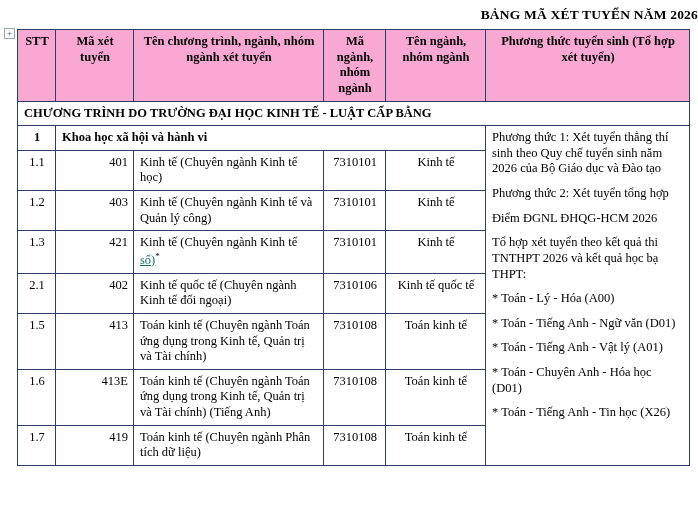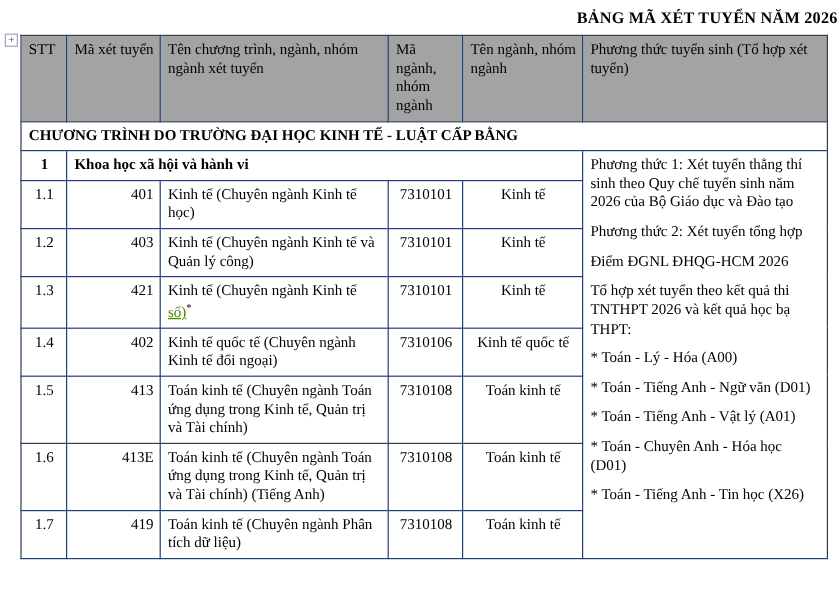--- a/index.html
+++ b/index.html
@@ -44,24 +44,24 @@
     table-layout: fixed;
   }
   table.main td, table.main th {
     border: 1px solid #2c3e66;
     vertical-align: top;
     padding: 4px 5px 4px 6px;
     font-size: 12.5px;
     line-height: 1.25;
   }
   thead th {
-    background: #a3a3a3;
-    text-align: left;
-    vertical-align: middle;
-    font-weight: normal;
+    background: #f9a8d4;
+    text-align: center;
+    vertical-align: middle;
+    font-weight: bold;
     font-size: 12.5px;
     line-height: 1.3;
     padding: 6px 3px;
   }
   .sec-row td {
     font-weight: bold;
     font-size: 13.5px;
     padding-top: 5px;
     padding-bottom: 5px;
     vertical-align: middle;
@@ -99,21 +99,21 @@
     padding: 5px 6px 5px 7px;
     vertical-align: top;
   }
   .method-cell p {
     margin: 0 0 9px 0;
   }
   .method-cell p:last-child {
     margin-bottom: 13px;
   }
   .linked {
-    color: #4d7c0f;
+    color: #0f766e;
   }
   .sup {
     vertical-align: super;
     font-size: 9px;
   }
   col.w1 { width: 38px; }
   col.w2 { width: 78px; }
   col.w3 { width: 190px; }
   col.w4 { width: 62px; }
   col.w5 { width: 100px; }
@@ -183,21 +183,21 @@
 
     <tr>
       <td class="c-stt">1.3</td>
       <td class="c-code">421</td>
       <td class="c-progname"><span>Kinh tế (Chuyên ngành Kinh tế </span><a class="linked" href="#">số)</a><span class="sup">*</span></td>
       <td class="c-majorcode">7310101</td>
       <td class="c-majorname">Kinh tế</td>
     </tr>
 
     <tr>
-      <td class="c-stt">1.4</td>
+      <td class="c-stt">2.1</td>
       <td class="c-code">402</td>
       <td class="c-progname">Kinh tế quốc tế (Chuyên ngành Kinh tế đối ngoại)</td>
       <td class="c-majorcode">7310106</td>
       <td class="c-majorname">Kinh tế quốc tế</td>
     </tr>
 
     <tr>
       <td class="c-stt">1.5</td>
       <td class="c-code">413</td>
       <td class="c-progname">Toán kinh tế (Chuyên ngành Toán ứng dụng trong Kinh tế, Quản trị và Tài chính)</td>

